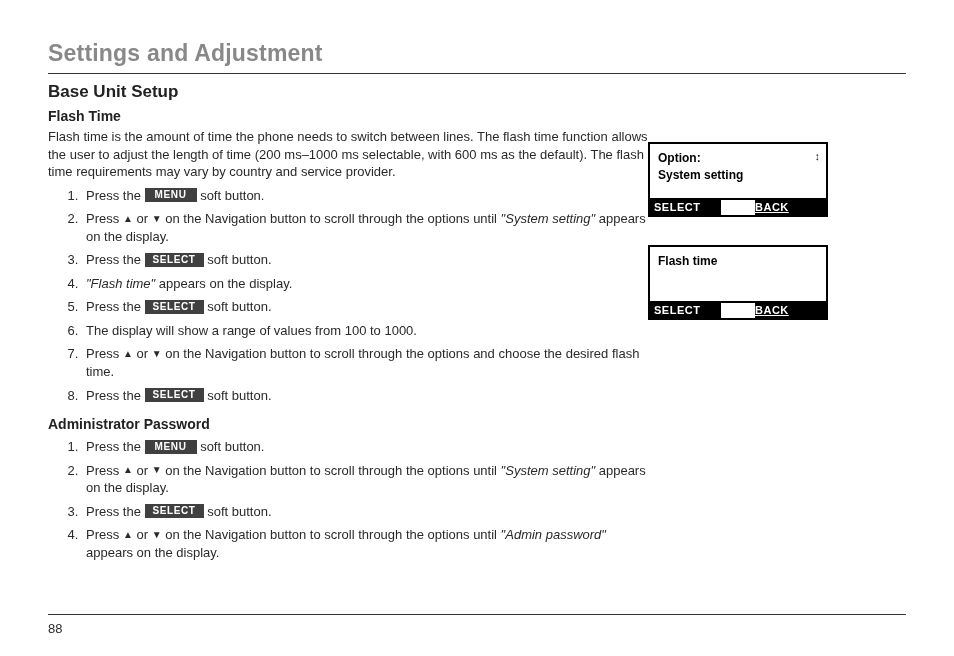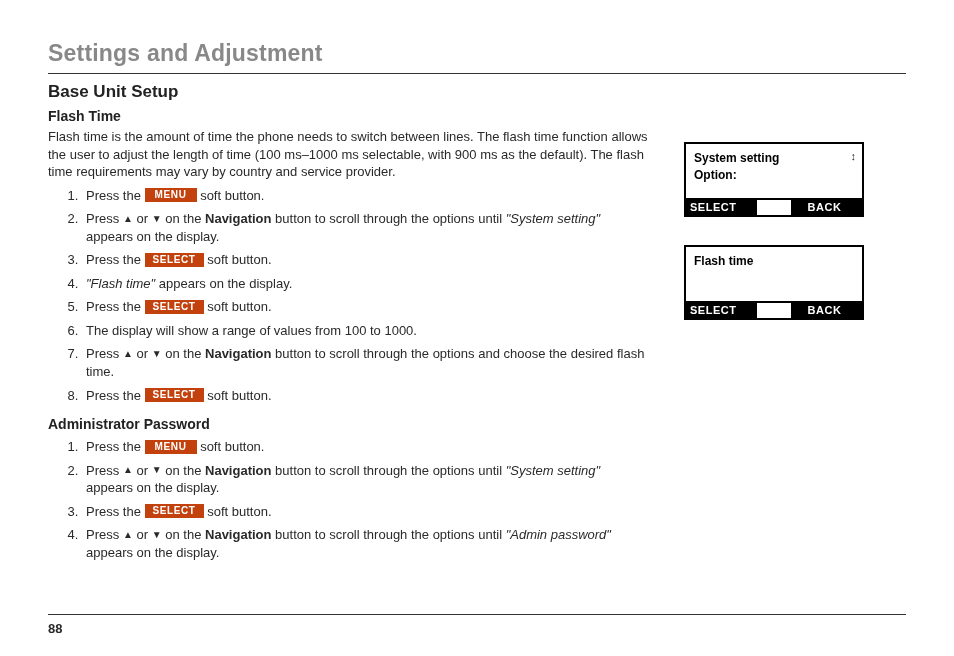--- a/index.html
+++ b/index.html
@@ -1,57 +1,57 @@
 <!DOCTYPE html>
 <html><head>
 <meta charset="utf-8">
 <style>
   * { box-sizing: border-box; margin: 0; padding: 0; }
   html, body { width: 954px; height: 656px; background: #fff; font-family: Arial, Helvetica, sans-serif; color: #2a2a2a; }
   .page { position: relative; width: 954px; height: 656px; padding: 40px 48px 20px 48px; }
   .section-title { font-size: 23px; font-weight: 600; color: #888; letter-spacing: 0.2px; margin-bottom: 4px; }
   .rule-top { border: none; border-top: 1.5px solid #333; margin: 6px 0 8px 0; }
   .rule-bottom { border: none; border-top: 1.2px solid #333; margin: 6px 0 6px 0; }
-  .content { display: flex; gap: 36px; }
+  .content { display: flex; }
   .left { flex: 1 1 auto; max-width: 600px; }
   .right { width: 200px; padding-top: 60px; display: flex; flex-direction: column; gap: 28px; align-items: flex-start; }
   .subhead { font-size: 17px; font-weight: 700; color: #222; margin-bottom: 6px; }
   .head3 { font-size: 14px; font-weight: 700; color: #222; margin: 6px 0 4px 0; }
   .para { font-size: 13px; line-height: 1.35; margin-bottom: 6px; }
   ol { list-style: decimal; padding-left: 34px; font-size: 13px; line-height: 1.35; }
   ol li { padding-left: 4px; margin: 6px 0; }
-  .softkey { display: inline-block; background: #c2410c; color: #fff; font-size: 10px; font-weight: 700; letter-spacing: 0.6px; padding: 0 8px; line-height: 14px; height: 14px; vertical-align: middle; position: relative; top: -1px; min-width: 52px; text-align: center; }
+  .softkey { display: inline-block; background: #404040; color: #fff; font-size: 10px; font-weight: 700; letter-spacing: 0.6px; padding: 0 8px; line-height: 14px; height: 14px; vertical-align: middle; position: relative; top: -1px; min-width: 52px; text-align: center; }
   .italic { font-style: italic; }
-  .bold { font-weight: 700; }
+  .bold { font-weight: 400; }
   .arrow { display: inline-block; width: 10px; text-align: center; font-size: 10px; line-height: 10px; vertical-align: middle; position: relative; top: -1px; }
-  .page-num { font-size: 13px; margin-top: 0; font-weight: bold; }
+  .page-num { font-size: 13px; margin-top: 0; }
 
   .lcd { width: 180px; border: 2px solid #000; background: #fff; font-family: Arial, sans-serif; }
   .lcd-body { padding: 6px 8px 8px 8px; min-height: 54px; position: relative; }
   .lcd-line { font-size: 12px; font-weight: 700; color: #000; line-height: 1.4; }
   .lcd-scroll { position: absolute; right: 6px; top: 6px; font-size: 11px; font-weight: 700; }
   .lcd-softrow { display: flex; border-top: 2px solid #000; }
   .lcd-softcell { flex: 1; background: #000; color: #fff; font-size: 11px; font-weight: 700; letter-spacing: 0.5px; text-align: center; padding: 1px 0 2px 0; }
   .lcd-gap { width: 34px; background: #fff; }
   .lcd-softcell.left-c { text-align: left; padding-left: 4px; }
-  .lcd-softcell.right-c { text-align: center; padding-right: 4px; }
+  .lcd-softcell.right-c { text-align: left; padding-right: 4px; text-decoration: underline; }
 </style>
 </head>
 <body>
 
 <div class="page">
   <div class="section-title">Settings and Adjustment</div>
   <hr class="rule-top">
 
   <div class="content">
     <div class="left">
       <div class="subhead">Base Unit Setup</div>
 
       <div class="head3">Flash Time</div>
-      <p class="para">Flash time is the amount of time the phone needs to switch between lines. The flash time function allows the user to adjust the length of time (100 ms–1000 ms selectable, with 900 ms as the default). The flash time requirements may vary by country and service provider.</p>
+      <p class="para">Flash time is the amount of time the phone needs to switch between lines. The flash time function allows the user to adjust the length of time (200 ms–1000 ms selectable, with 600 ms as the default). The flash time requirements may vary by country and service provider.</p>
 
       <ol>
         <li>
           <span>Press the </span><span class="softkey">MENU</span><span> soft button.</span>
         </li>
         <li>
           <span>Press </span><span class="arrow">▲</span><span> or </span><span class="arrow">▼</span><span> on the </span><span class="bold">Navigation</span><span> button to scroll through the options until </span><span class="italic">"System setting"</span><span> appears on the display.</span>
         </li>
         <li>
           <span>Press the </span><span class="softkey">SELECT</span><span> soft button.</span>
@@ -88,22 +88,22 @@
         <li>
           <span>Press </span><span class="arrow">▲</span><span> or </span><span class="arrow">▼</span><span> on the </span><span class="bold">Navigation</span><span> button to scroll through the options until </span><span class="italic">"Admin password"</span><span> appears on the display.</span>
         </li>
       </ol>
     </div>
 
     <div class="right">
       <div class="lcd">
         <div class="lcd-body">
           <div class="lcd-scroll">↕</div>
+          <div class="lcd-line">Option:</div>
           <div class="lcd-line">System setting</div>
-          <div class="lcd-line">Option:</div>
         </div>
         <div class="lcd-softrow">
           <div class="lcd-softcell left-c">SELECT</div>
           <div class="lcd-gap"></div>
           <div class="lcd-softcell right-c">BACK</div>
         </div>
       </div>
 
       <div class="lcd">
         <div class="lcd-body">

